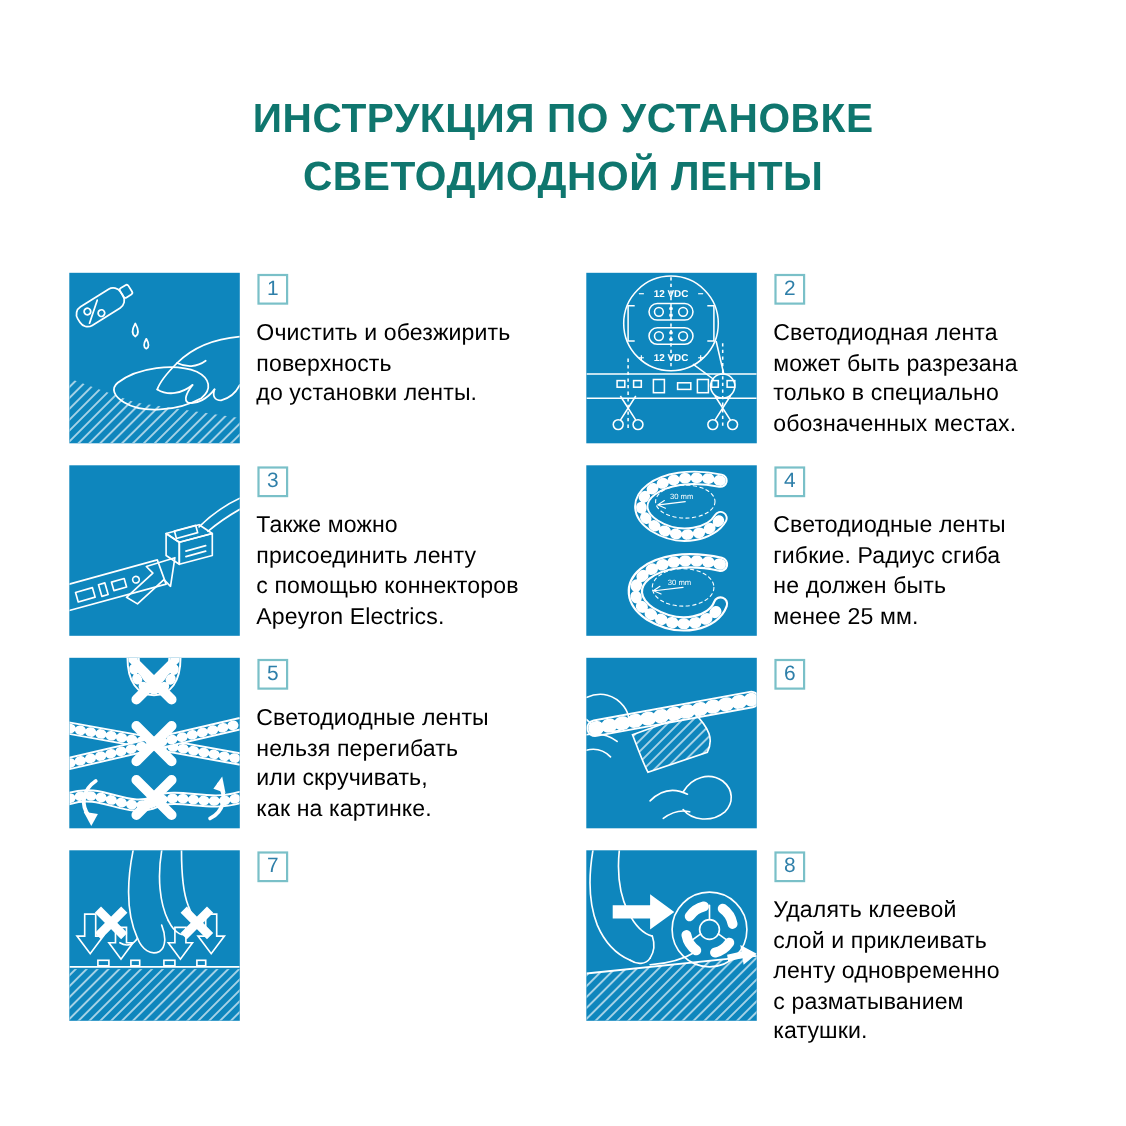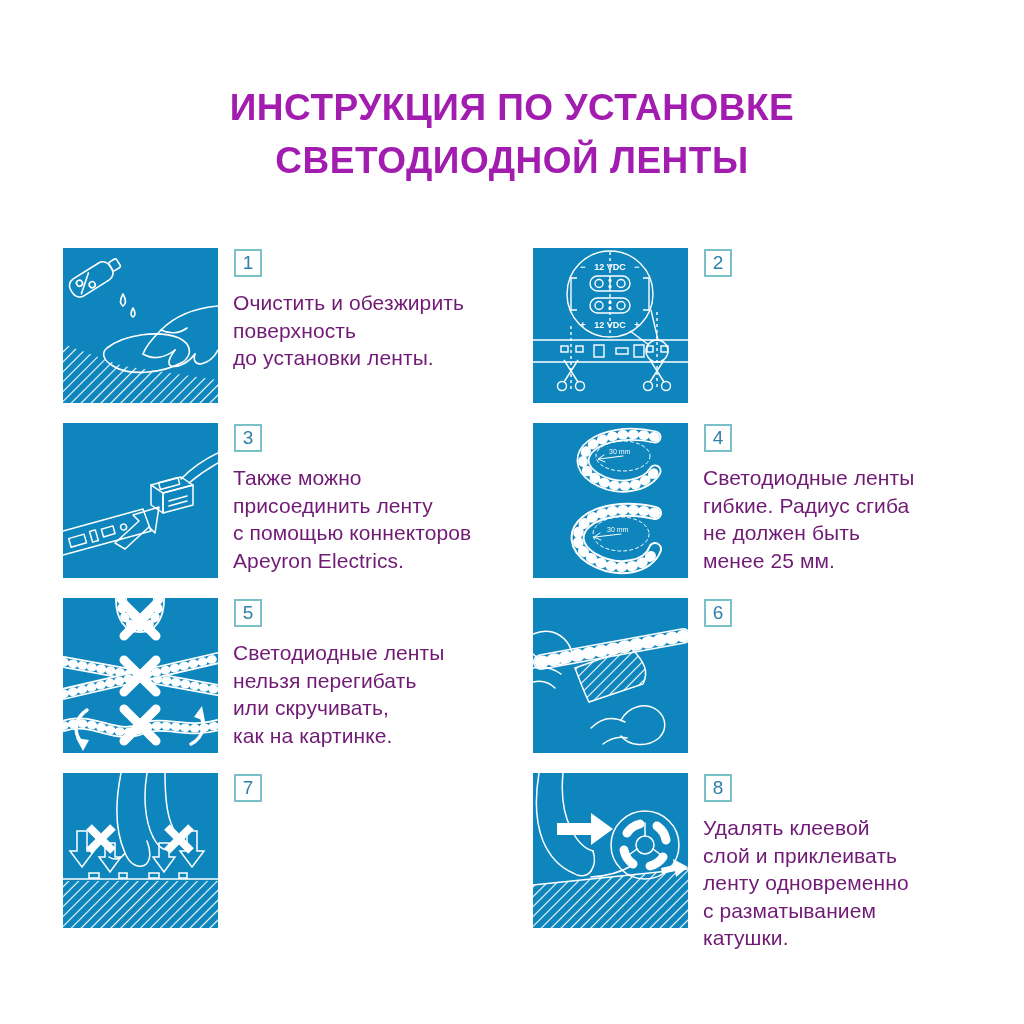--- a/index.html
+++ b/index.html
@@ -2,40 +2,40 @@
 <html><head>
 <meta charset="utf-8">
 <style>
   html,body{margin:0;padding:0;background:#ffffff;}
   .page{
     position:relative;width:1024px;height:1024px;background:#ffffff;
     font-family:"Liberation Sans", sans-serif;overflow:hidden;
   }
   .page-title{
     position:absolute;top:82px;left:0;width:1024px;text-align:center;
-    font-size:37px;font-weight:700;color:#a21caf;line-height:1.43;
+    font-size:37px;font-weight:700;color:#0f766e;line-height:1.43;
     letter-spacing:0.5px;white-space:pre-line;
   }
   .steps-grid{
     position:absolute;top:248px;left:63px;width:905px;
     display:grid;grid-template-columns:435px 435px;column-gap:35px;row-gap:20px;
   }
   .step{display:flex;gap:15px;align-items:flex-start;}
   .illustration{
     width:155px;height:155px;flex:0 0 155px;background:#0e86bd;overflow:hidden;
   }
   .illustration svg{display:block;width:155px;height:155px;}
   .step-body{flex:1;min-width:0;}
   .step-badge{
     width:24px;height:24px;border:2px solid #7ac0c8;background:#ffffff;
     color:#2e7fa9;font-size:19px;font-weight:500;text-align:center;line-height:24px;
     margin:1px 0 12px 1px;
   }
   .step-text{
-    font-size:21px;color:#701a75;line-height:1.31;white-space:pre-line;
+    font-size:21px;color:#000000;line-height:1.31;white-space:pre-line;
     letter-spacing:0.1px;
   }
   svg text{font-family:"Liberation Sans", sans-serif;}
 </style>
 </head>
 <body>
 
 <div class="page">
 
   <div class="page-title">ИНСТРУКЦИЯ ПО УСТАНОВКЕ
@@ -132,20 +132,24 @@
             <text x="50" y="22">−</text>
             <text x="104" y="22">−</text>
             <text x="77" y="80">12 VDC</text>
             <text x="50" y="80">+</text>
             <text x="104" y="80">+</text>
           </g>
         </svg>
       </div>
       <div class="step-body">
         <div class="step-badge">2</div>
+        <div class="step-text">Светодиодная лента
+может быть разрезана
+только в специально
+обозначенных местах.</div>
       </div>
     </div>
 
     <div class="step">
       <div class="illustration">
         <svg viewBox="0 0 155 155">
           <g fill="none" stroke="#fff" stroke-width="1.5" stroke-linejoin="round" stroke-linecap="round">
             <path d="M0 108 L80 86 M0 132 L88 108 M80 86 L88 108"></path>
             <g transform="rotate(-16 40 112)">
               <rect x="6" y="106" width="16" height="9"></rect>

